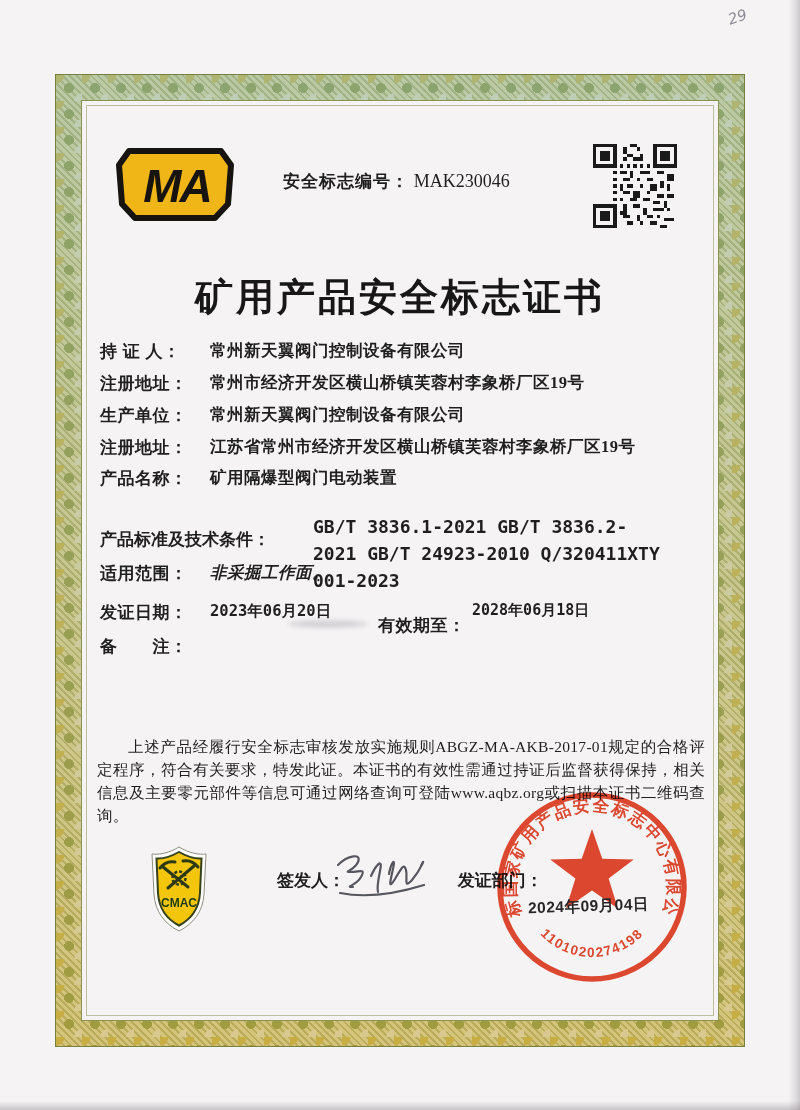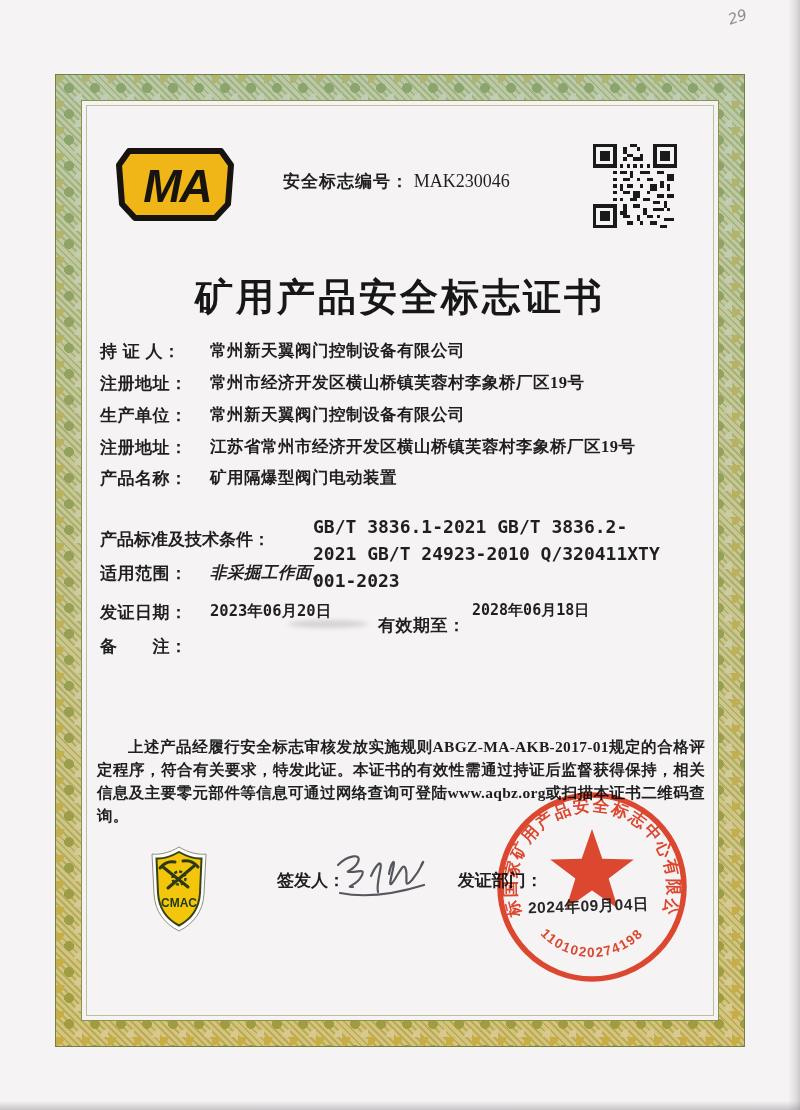--- a/index.html
+++ b/index.html
@@ -52,21 +52,21 @@
   .row .val.kai{font-style:italic;}
   .std-label{position:absolute;left:100px;top:528px;font-size:17px;font-weight:700;}
   .std-value{position:absolute;left:313px;top:513px;width:348px;
     font-family:"DejaVu Sans Mono","Liberation Mono",monospace;font-weight:700;
     font-size:18px;line-height:1.5;letter-spacing:0;}
   .label2{position:absolute;left:278px;top:13px;font-weight:700;letter-spacing:.5px;}
   .value2{position:absolute;left:372px;top:0;font-family:"DejaVu Sans Mono","Liberation Mono",monospace;
     font-weight:700;font-size:15px;}
   .statement{
     position:absolute;left:97px;top:736px;width:608px;
-    font-family:"Liberation Serif",serif;font-weight:700;font-size:15.5px;
+    font-family:"Liberation Serif",serif;font-weight:400;font-size:15.5px;
     line-height:1.48;text-align:justify;text-indent:2em;letter-spacing:.3px;
   }
   .cmac-logo{position:absolute;left:148px;top:845px;width:62px;height:88px;}
   .signrow{position:absolute;left:277px;top:869px;font-size:17px;font-weight:700;}
   .signrow .dept{margin-left:108px;}
   .signature{position:absolute;left:330px;top:845px;width:100px;height:58px;}
   .seal{position:absolute;left:492px;top:787px;width:200px;height:200px;
     mix-blend-mode:multiply;opacity:.95;}
   .smudge{position:absolute;left:288px;top:620px;width:80px;height:8px;border-radius:50%;
     background:rgba(120,118,122,.25);filter:blur(2px);}

